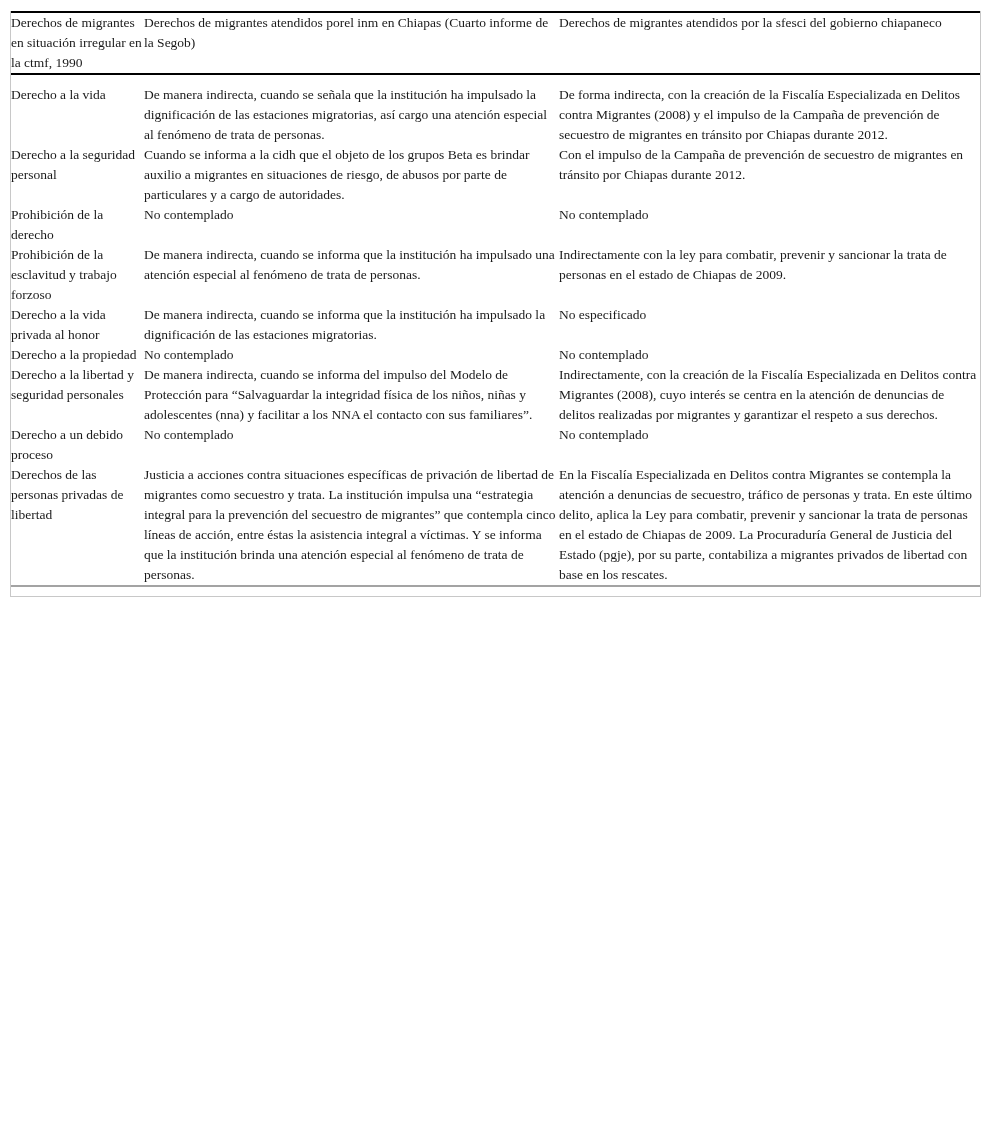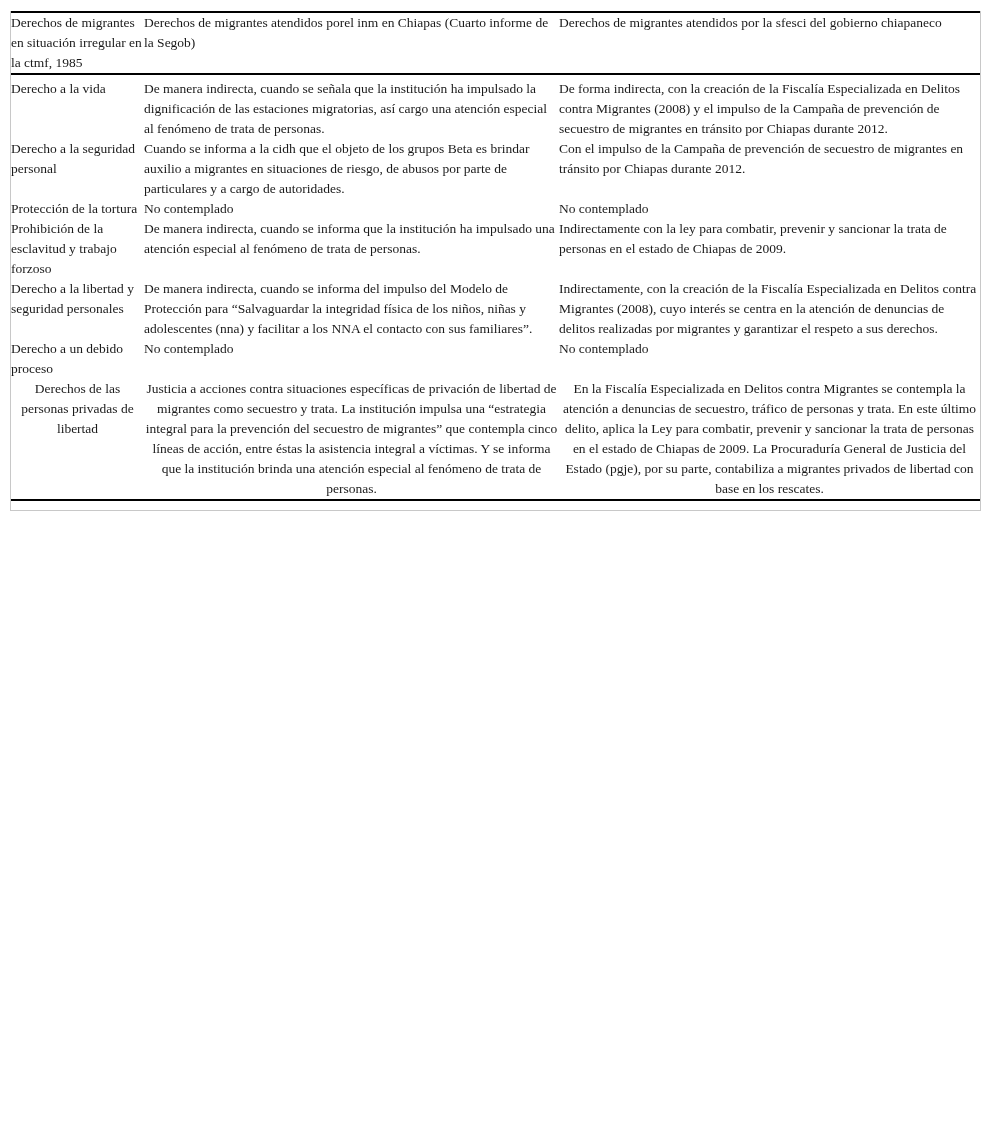--- a/index.html
+++ b/index.html
@@ -42,60 +42,70 @@
   .cell-right  { padding-left: 11px; padding-right: 25px; }
   .cell-inm    { padding-right: 17px; margin-left: 38px; }
   .cell-sfesci { padding-right: 4px; }
 
   thead th {
     border-top: 2px solid #000000;
     border-bottom: 2px solid #000000;
     padding-top: 8px;
     padding-bottom: 2px;
   }
-  tbody tr:first-child td { padding-top: 4px; }
-  tbody tr:last-child td  { border-bottom: 2px solid #000000; text-align: center; }
+  tbody tr:first-child td { padding-top: 10px; }
+  tbody tr:last-child td  { border-bottom: 2px solid #a3a3a3; }
 </style>
 </head>
 <body>
 
 <div class="table-frame">
   <table class="rights-table">
     <colgroup>
       <col class="c1">
         <col class="c2">
         <col class="c3">
     </colgroup>
     <thead>
       <tr>
-        <th class="cell-right">Derechos de migrantes en situación irregular en la ctmf, 1985</th>
+        <th class="cell-right">Derechos de migrantes en situación irregular en la ctmf, 1990</th>
         <th class="cell-inm">Derechos de migrantes atendidos porel inm en Chiapas (Cuarto informe de la Segob)</th>
         <th class="cell-sfesci">Derechos de migrantes atendidos por la sfesci del gobierno chiapaneco</th>
       </tr>
     </thead>
     <tbody>
       <tr>
         <td class="cell-right">Derecho a la vida</td>
         <td class="cell-inm">De manera indirecta, cuando se señala que la institución ha impulsado la dignificación de las estaciones migratorias, así cargo una atención especial al fenómeno de trata de personas.</td>
         <td class="cell-sfesci">De forma indirecta, con la creación de la Fiscalía Especializada en Delitos contra Migrantes (2008) y el impulso de la Campaña de prevención de secuestro de migrantes en tránsito por Chiapas durante 2012.</td>
       </tr>
       <tr>
         <td class="cell-right">Derecho a la seguridad personal</td>
         <td class="cell-inm">Cuando se informa a la cidh que el objeto de los grupos Beta es brindar auxilio a migrantes en situaciones de riesgo, de abusos por parte de particulares y a cargo de autoridades.</td>
         <td class="cell-sfesci">Con el impulso de la Campaña de prevención de secuestro de migrantes en tránsito por Chiapas durante 2012.</td>
       </tr>
       <tr>
-        <td class="cell-right">Protección de la tortura</td>
+        <td class="cell-right">Prohibición de la derecho</td>
         <td class="cell-inm">No contemplado</td>
         <td class="cell-sfesci">No contemplado</td>
       </tr>
       <tr>
         <td class="cell-right">Prohibición de la esclavitud y trabajo forzoso</td>
         <td class="cell-inm">De manera indirecta, cuando se informa que la institución ha impulsado una atención especial al fenómeno de trata de personas.</td>
         <td class="cell-sfesci">Indirectamente con la ley para combatir, prevenir y sancionar la trata de personas en el estado de Chiapas de 2009.</td>
+      </tr>
+      <tr>
+        <td class="cell-right">Derecho a la vida privada al honor</td>
+        <td class="cell-inm">De manera indirecta, cuando se informa que la institución ha impulsado la dignificación de las estaciones migratorias.</td>
+        <td class="cell-sfesci">No especificado</td>
+      </tr>
+      <tr>
+        <td class="cell-right">Derecho a la propiedad</td>
+        <td class="cell-inm">No contemplado</td>
+        <td class="cell-sfesci">No contemplado</td>
       </tr>
       <tr>
         <td class="cell-right">Derecho a la libertad y seguridad personales</td>
         <td class="cell-inm">De manera indirecta, cuando se informa del impulso del Modelo de Protección para “Salvaguardar la integridad física de los niños, niñas y adolescentes (nna) y facilitar a los NNA el contacto con sus familiares”.</td>
         <td class="cell-sfesci">Indirectamente, con la creación de la Fiscalía Especializada en Delitos contra Migrantes (2008), cuyo interés se centra en la atención de denuncias de delitos realizadas por migrantes y garantizar el respeto a sus derechos.</td>
       </tr>
       <tr>
         <td class="cell-right">Derecho a un debido proceso</td>
         <td class="cell-inm">No contemplado</td>
         <td class="cell-sfesci">No contemplado</td>

